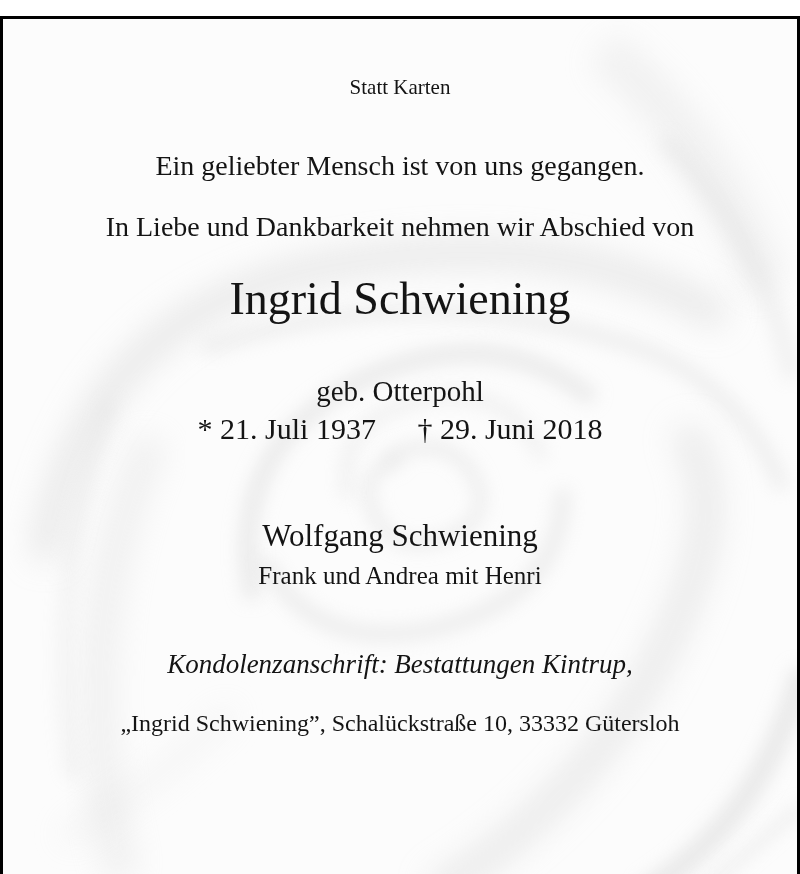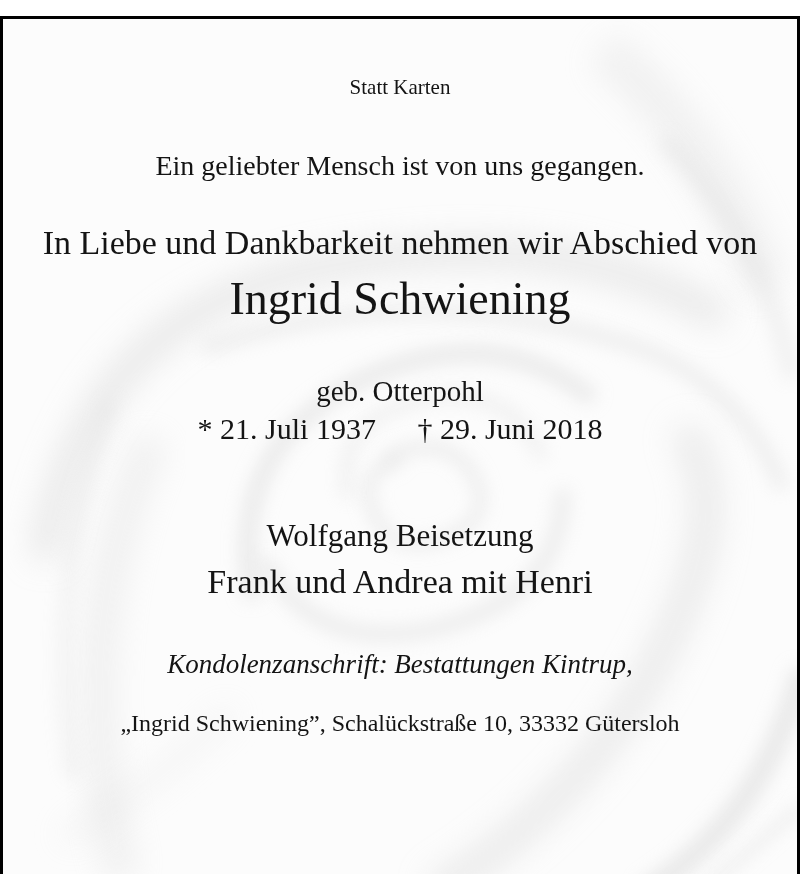--- a/index.html
+++ b/index.html
@@ -28,27 +28,27 @@
     position: absolute;
     left: 0;
     width: 100%;
     text-align: center;
     z-index: 2;
     white-space: nowrap;
     line-height: 1.15;
   }
   .pre-header        { top: 56px;  font-size: 21px; }
   .intro-line-1      { top: 131px; font-size: 28px; }
-  .intro-line-2      { top: 204px; font-size: 34px; }
+  .intro-line-2      { top: 192px; font-size: 28px; }
   .deceased-name     { top: 256px; font-size: 46px; line-height: 1.05; }
   .maiden-name       { top: 356px; font-size: 29px; }
   .dates-line        { top: 393px; font-size: 30px; text-align: center; }
   .dates-line .death-part { margin-left: 34px; }
   .mourner-0         { top: 499px; font-size: 31px; }
-  .mourner-1         { top: 543px; font-size: 34px; }
+  .mourner-1         { top: 543px; font-size: 25px; }
   .condolence-1      { top: 630px; font-size: 27px; font-style: italic; }
   .condolence-2      { top: 691px; font-size: 24px; }
   .closing-1         { top: 784px; font-size: 28px; }
   .closing-2         { top: 820px; font-size: 28px; }
 </style>
 </head>
 <body>
 
 <div class="notice-frame">
 
@@ -95,21 +95,21 @@
 
   <div class="txt deceased-name">Ingrid Schwiening</div>
 
   <div class="txt maiden-name">geb. Otterpohl</div>
 
   <div class="txt dates-line">
     <span class="birth-part">* 21. Juli 1937</span>
     <span class="death-part">† 29. Juni 2018</span>
   </div>
 
-  <div class="txt mourner-0">Wolfgang Beisetzung</div>
+  <div class="txt mourner-0">Wolfgang Schwiening</div>
 
   <div class="txt mourner-1">Frank und Andrea mit Henri</div>
 
   <div class="txt condolence-1">Kondolenzanschrift: Bestattungen Kintrup,</div>
 
   <div class="txt condolence-2">„Ingrid Schwiening”, Schalückstraße 10, 33332 Gütersloh</div>
 
 
 
 </div>

